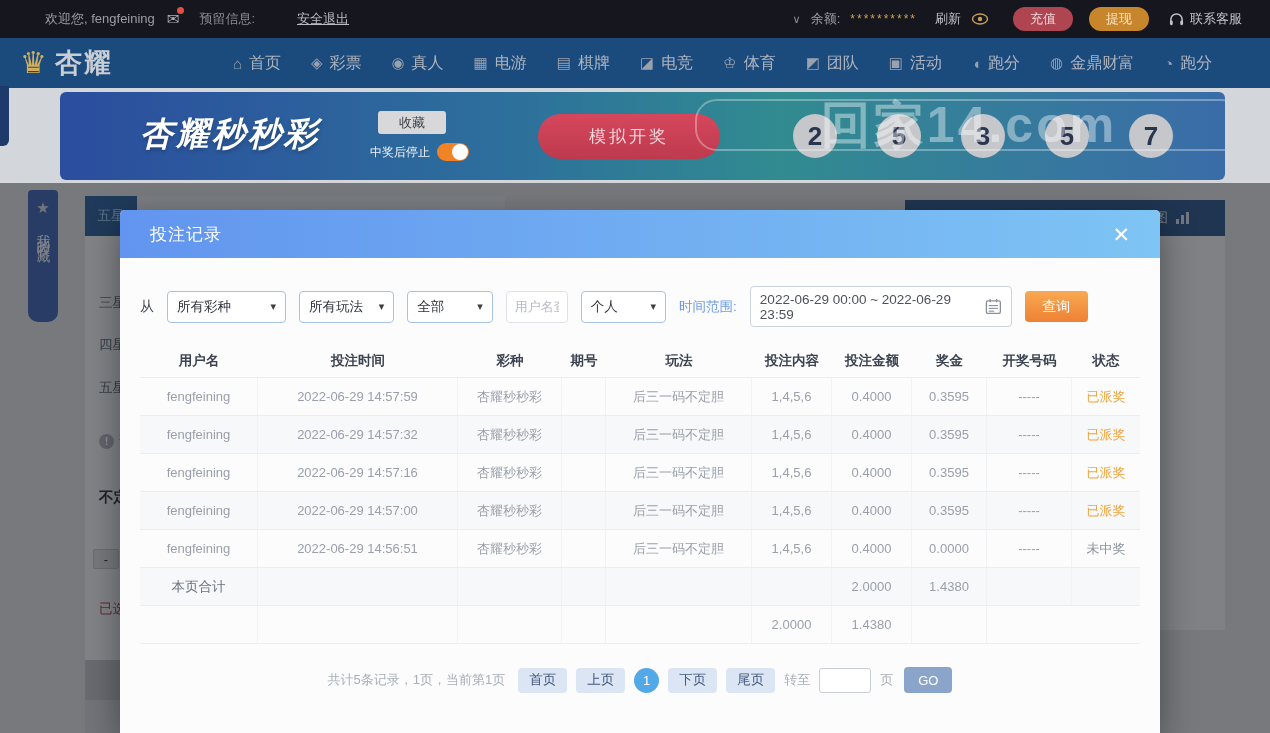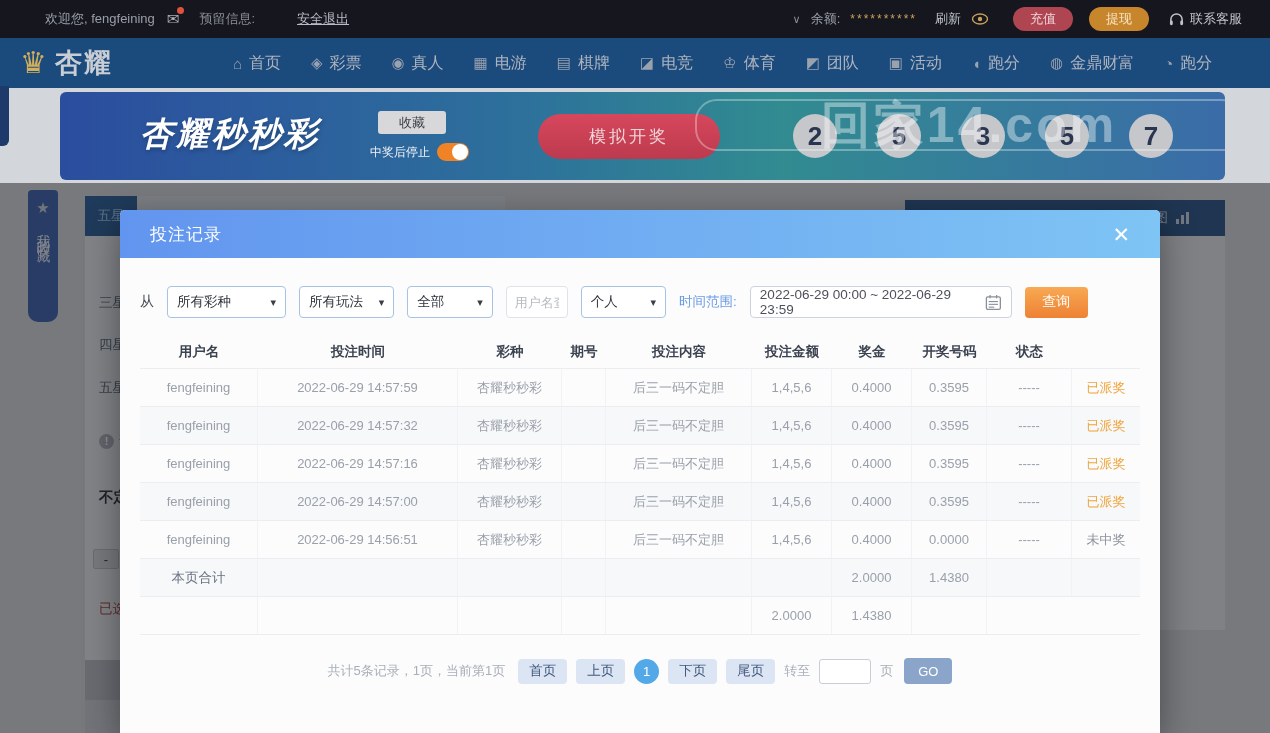--- a/index.html
+++ b/index.html
@@ -93,21 +93,21 @@
 
   .filters { display:flex; align-items:center; gap:13px; margin:28px 20px 0 20px; }
   .f-label { color:#454a52; font-size:14px; }
   .selbox { height:32px; border:1px solid #a6c3e6; border-radius:4px; background:#fff; display:flex;
     align-items:center; padding:0 9px; font-size:13.5px; color:#2f343c; cursor:pointer; justify-content:space-between; }
   .selbox .caret { font-size:11px; color:#3a3f46; margin-left:8px; }
   .w1{width:120px;} .w2{width:96px;} .w3{width:86px;} .w5{width:86px;}
   .user-input { width:62px; height:32px; border:1px solid #dfe2e8; border-radius:4px; padding:0 8px; font-size:13px; color:#333; }
   .user-input::placeholder { color:#b6bac2; }
   .time-label { color:#6d9ce4; font-size:13.5px; white-space:nowrap; }
-  .datebox { width:264px; height:32px; border:1px solid #ccd3de; border-radius:4px; background:#fff;
+  .datebox { width:264px; height:41px; border:1px solid #ccd3de; border-radius:4px; background:#fff;
     display:flex; align-items:center; justify-content:space-between; padding:12px 9px; font-size:13.5px; color:#4d525a; cursor:pointer; }
   .query-btn { width:64px; height:31px; border:none; border-radius:4px; margin-left:auto; margin-right:52px;
     background:linear-gradient(180deg,#f8a953,#ee8134); color:#fff; font-size:14px; cursor:pointer; }
 
   .btable { margin:17px 20px 16px 20px; font-size:13px; }
   .trow { display:grid; grid-template-columns:118px 200px 104px 44px 146px 80px 80px 75px 85px 68px;
     border-bottom:1px solid #ebedf1; }
   .trow > div { height:37px; display:flex; align-items:center; justify-content:center;
     color:#9aa0aa; border-right:1px solid #f0f2f5; overflow:hidden; white-space:nowrap; }
   .trow > div:last-child { border-right:none; }
@@ -316,20 +316,21 @@
       </div>
       <button class="query-btn">查询</button>
     </div>
 
     <div class="btable">
       <div class="trow thead">
         <div>用户名</div>
         <div>投注时间</div>
         <div>彩种</div>
         <div>期号</div>
+        <div>玩法</div>
         <div>投注内容</div>
         <div>投注金额</div>
         <div>奖金</div>
         <div>开奖号码</div>
         <div>状态</div>
       </div>
       <div class="trow">
         <div>fengfeining</div>
           <div>2022-06-29 14:57:59</div>
           <div>杏耀秒秒彩</div>

